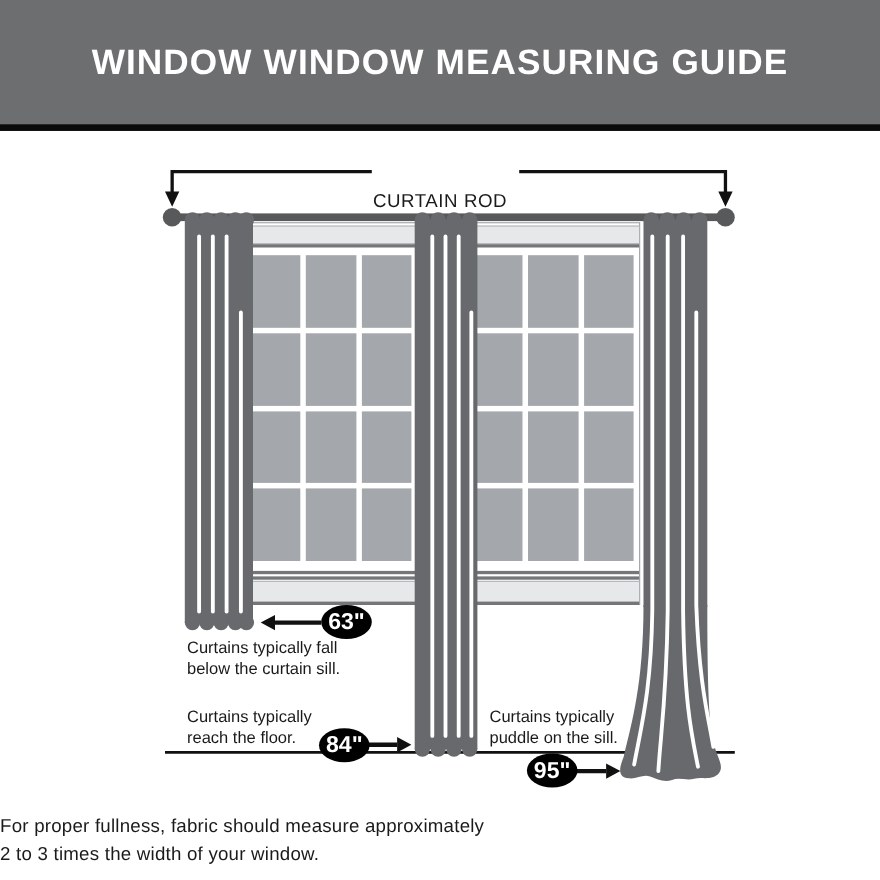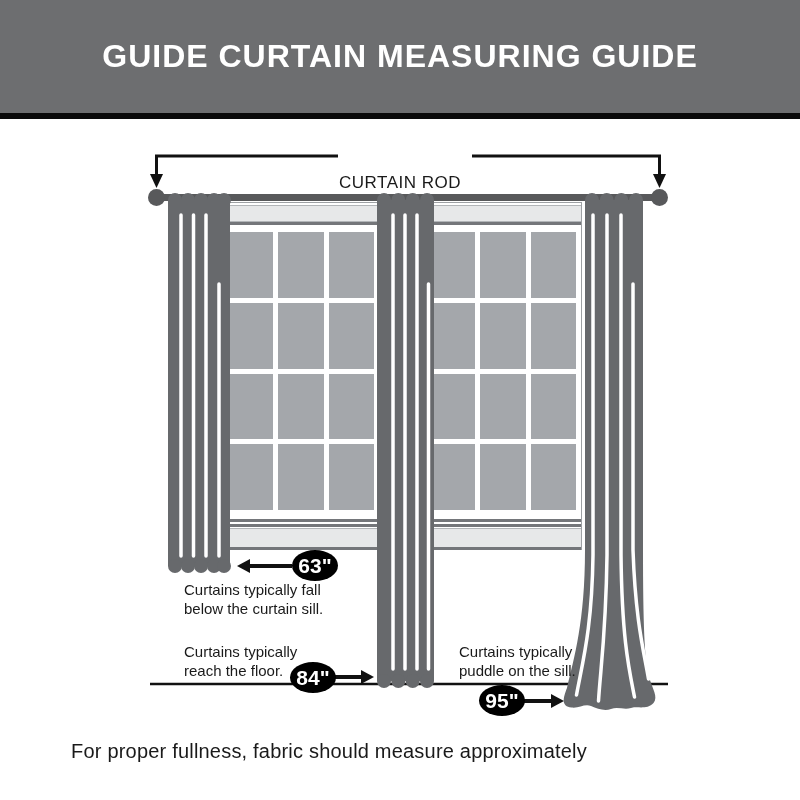--- a/index.html
+++ b/index.html
@@ -55,37 +55,37 @@
   
   .badge {
     position:absolute; width:46px; height:31px; background:var(--badge_bg,#000);
     border-radius:50%; color:var(--badge_text,#fff); font-size:21px; font-weight:bold;
     display:flex; align-items:center; justify-content:center; white-space:nowrap;
   }
   .badge.b63 { left:292px; top:550px; }
   .badge.b84 { left:290px; top:662px; }
   .badge.b95 { left:479px; top:685px; }
   
-  .note { position:absolute; font-size:15px; line-height:19px;margin-left:14px; }
+  .note { position:absolute; font-size:15px; line-height:19px; }
   .note.n1 { left:170px; top:580px; }
   .note.n2 { left:170px; top:642px; }
   .note.n3 { left:445px; top:642px; }
   
   .footer-text {
-    position:absolute; top:738px; left:0; width:658px; text-align:center;
-    font-size:20px; line-height:26px; letter-spacing:.2px;
+    position:absolute; top:738px; left:0; width:658px; text-align:left;
+    font-size:17px; line-height:26px; letter-spacing:.2px;
   }
 </style>
 </head>
 <body>
 
 <div class="page">
 
   <header class="banner">
-    <h1>GUIDE CURTAIN MEASURING GUIDE</h1>
+    <h1>WINDOW WINDOW MEASURING GUIDE</h1>
   </header>
 
   <div class="window">
     <div class="band top"></div>
     <div class="hline l1"></div>
     <div class="panes">
         <div class="pane"></div>
         <div class="pane"></div>
         <div class="pane"></div>
         <div class="pane"></div>
@@ -220,15 +220,16 @@
     <span>Curtains typically</span><br>
     <span>reach the floor.</span>
   </div>
   <div class="note n3">
     <span>Curtains typically</span><br>
     <span>puddle on the sill.</span>
   </div>
 
   <div class="footer-text">
     <div>For proper fullness, fabric should measure approximately</div>
+    <div>2 to 3 times the width of your window.</div>
   </div>
 
 </div>
 
 </body></html>

